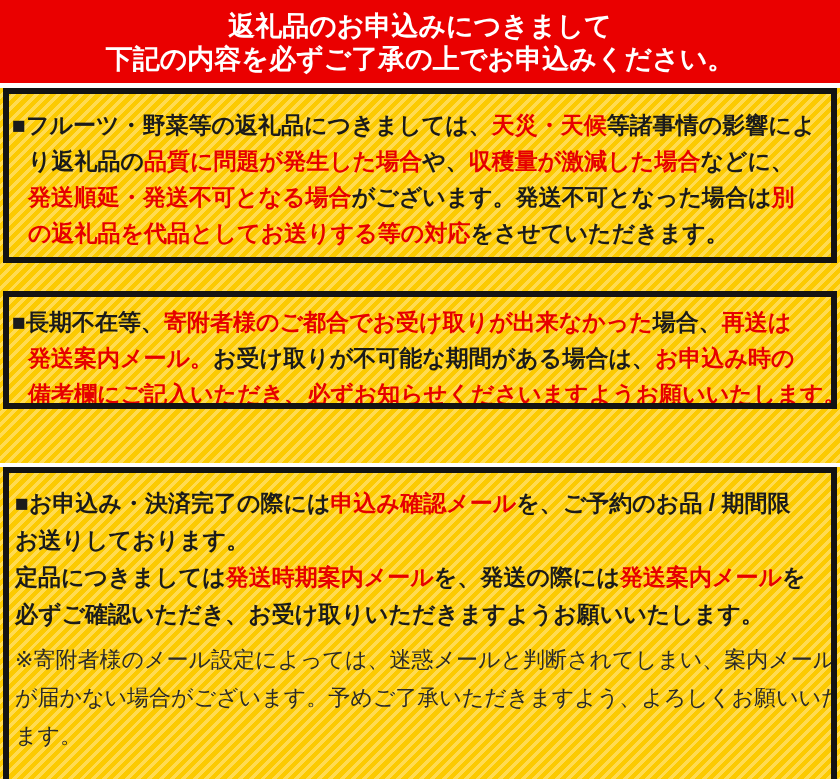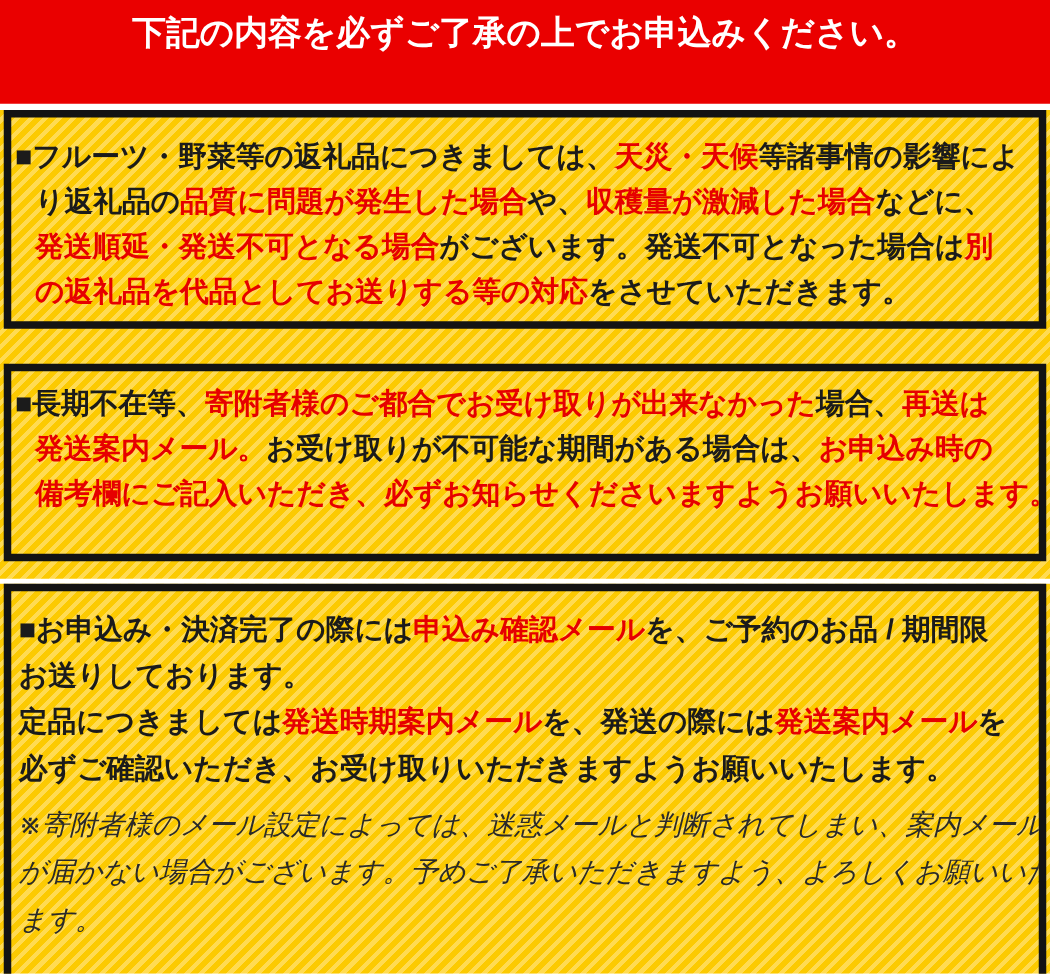--- a/index.html
+++ b/index.html
@@ -30,41 +30,41 @@
       var(--stripe-light) 4.5px, var(--stripe-light) 8px);
     padding:0 3px;
   }
   .section-a{margin-top:5px;height:375px;}
   .section-b{margin-top:4px;height:312px;}
   .notice-box{
     border:6px solid var(--border-black);
     width:834px;overflow:hidden;background:transparent;
   }
   .box-1{height:175px;padding:13px 6px 0 19px;}
-  .box-2{height:158px;padding:7px 6px 16px 19px;margin-top:28px;}
+  .box-2{height:118px;padding:7px 6px 16px 19px;margin-top:28px;}
   .box-3{height:388px;padding:12px 6px 0 6px;}
   .line{
     font-weight:bold;font-size:23px;line-height:36px;height:36px;
     color:var(--text-black);white-space:nowrap;
   }
   .hang .line:first-child{text-indent:-16px;}
   .box-3 .bold-block .line{line-height:37px;height:37px;}
   .note{margin-top:8px;}
   .note .line{
     font-weight:normal;font-size:22px;line-height:38px;height:38px;
     color:#2a2a2a;
-    font-style:italic;
   }
   .c-red{color:var(--text-red);}
   .c-black{color:inherit;}
 </style>
 </head>
 <body>
 
 <div class="header">
+  <div>返礼品のお申込みにつきまして</div>
   <div>下記の内容を必ずご了承の上でお申込みください。</div>
 </div>
 
 <div class="section section-a">
   <div class="notice-box box-1 hang">
       <div class="line"><span class="c-black">■フルーツ・野菜等の返礼品につきましては、</span><span class="c-red">天災・天候</span><span class="c-black">等諸事情の影響によ</span></div>
       <div class="line"><span class="c-black">り返礼品の</span><span class="c-red">品質に問題が発生した場合</span><span class="c-black">や、</span><span class="c-red">収穫量が激減した場合</span><span class="c-black">などに、</span></div>
       <div class="line"><span class="c-red">発送順延・発送不可となる場合</span><span class="c-black">がございます。発送不可となった場合は</span><span class="c-red">別</span></div>
       <div class="line"><span class="c-red">の返礼品を代品としてお送りする等の対応</span><span class="c-black">をさせていただきます。</span></div>
       <div class="line"><span class="c-black">予めご了承ください。</span></div>

